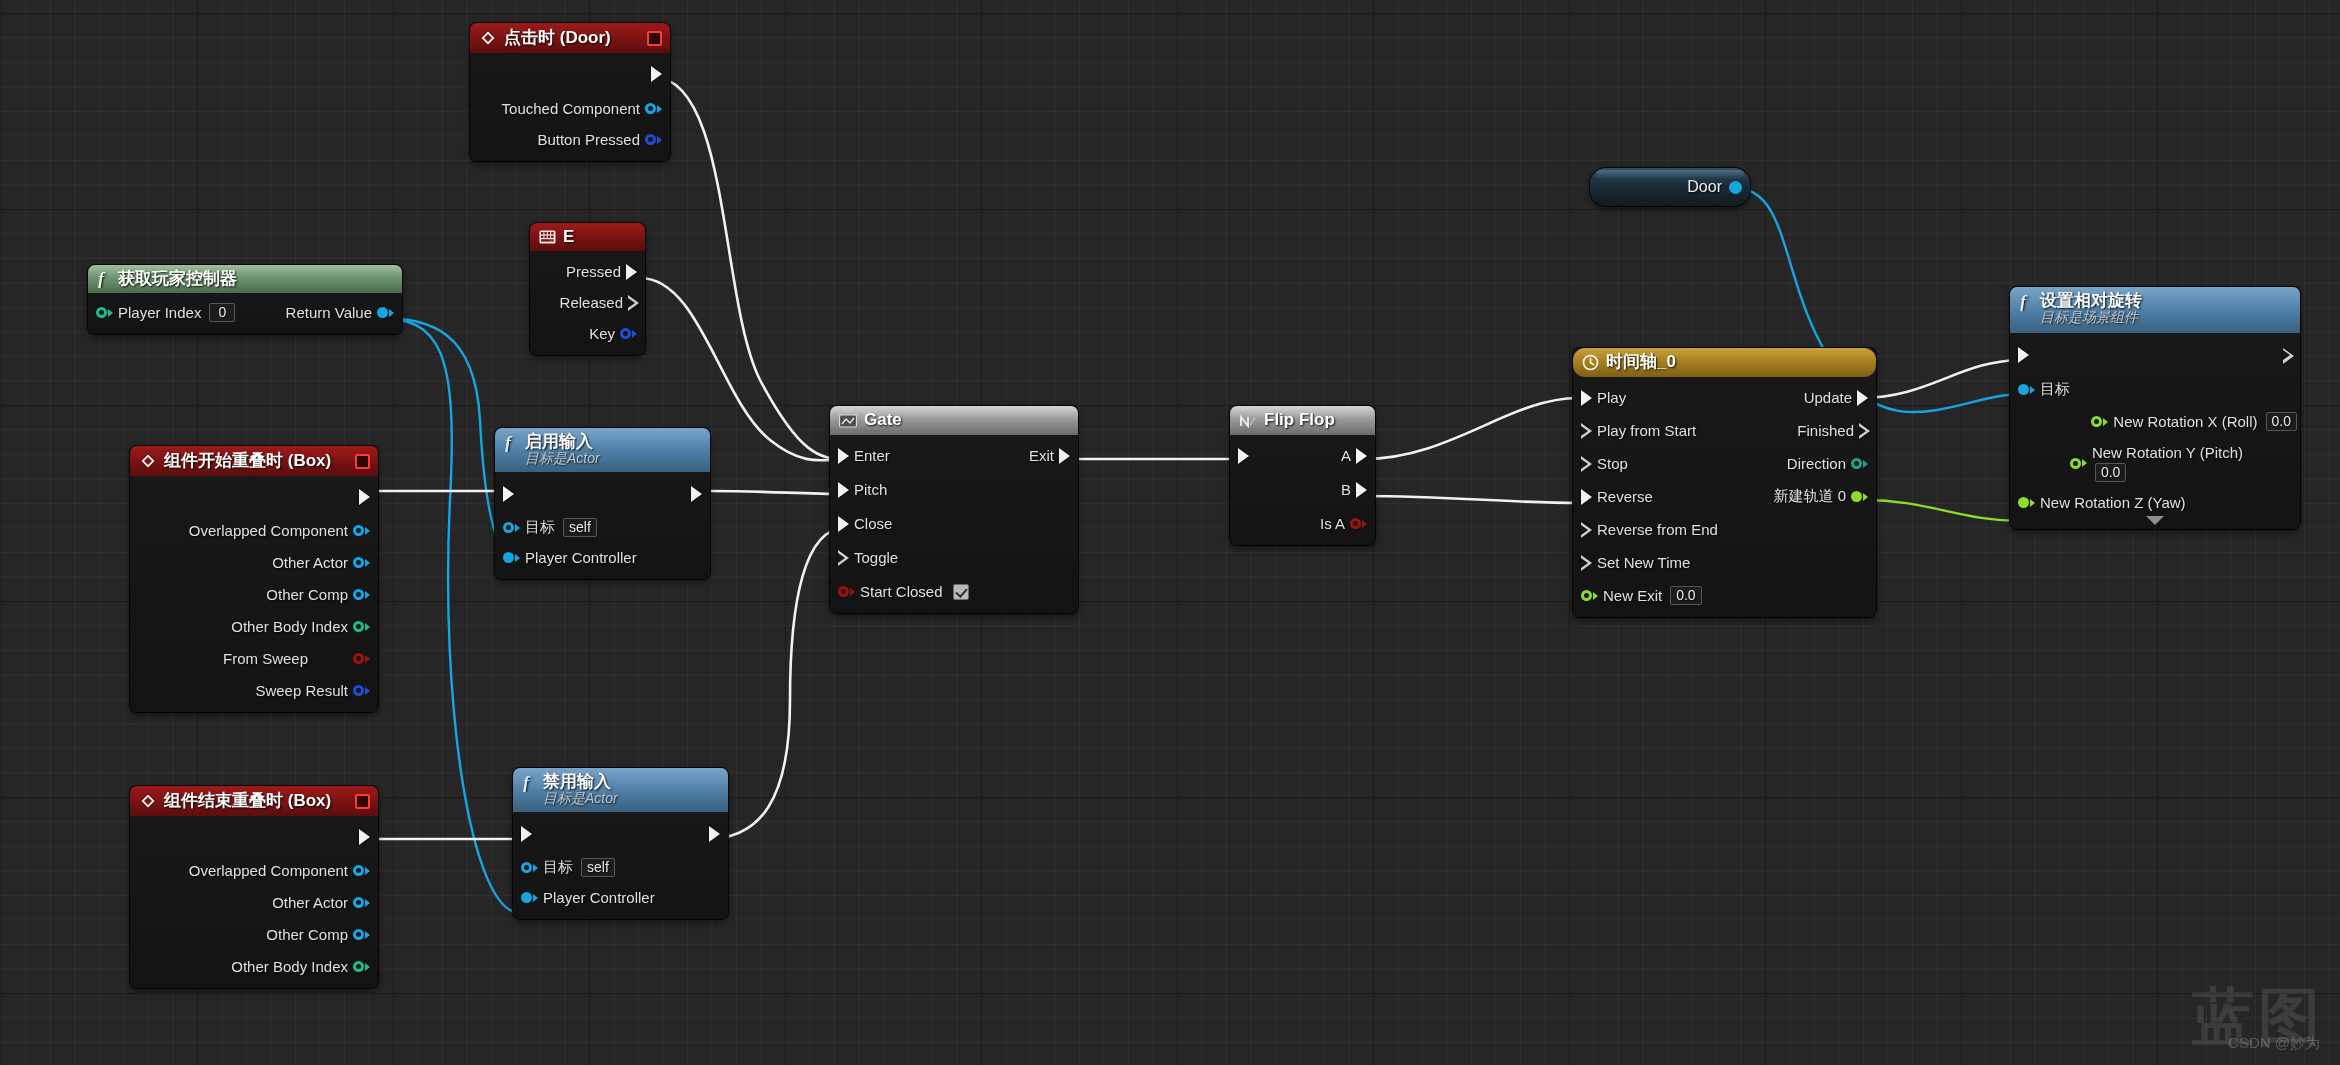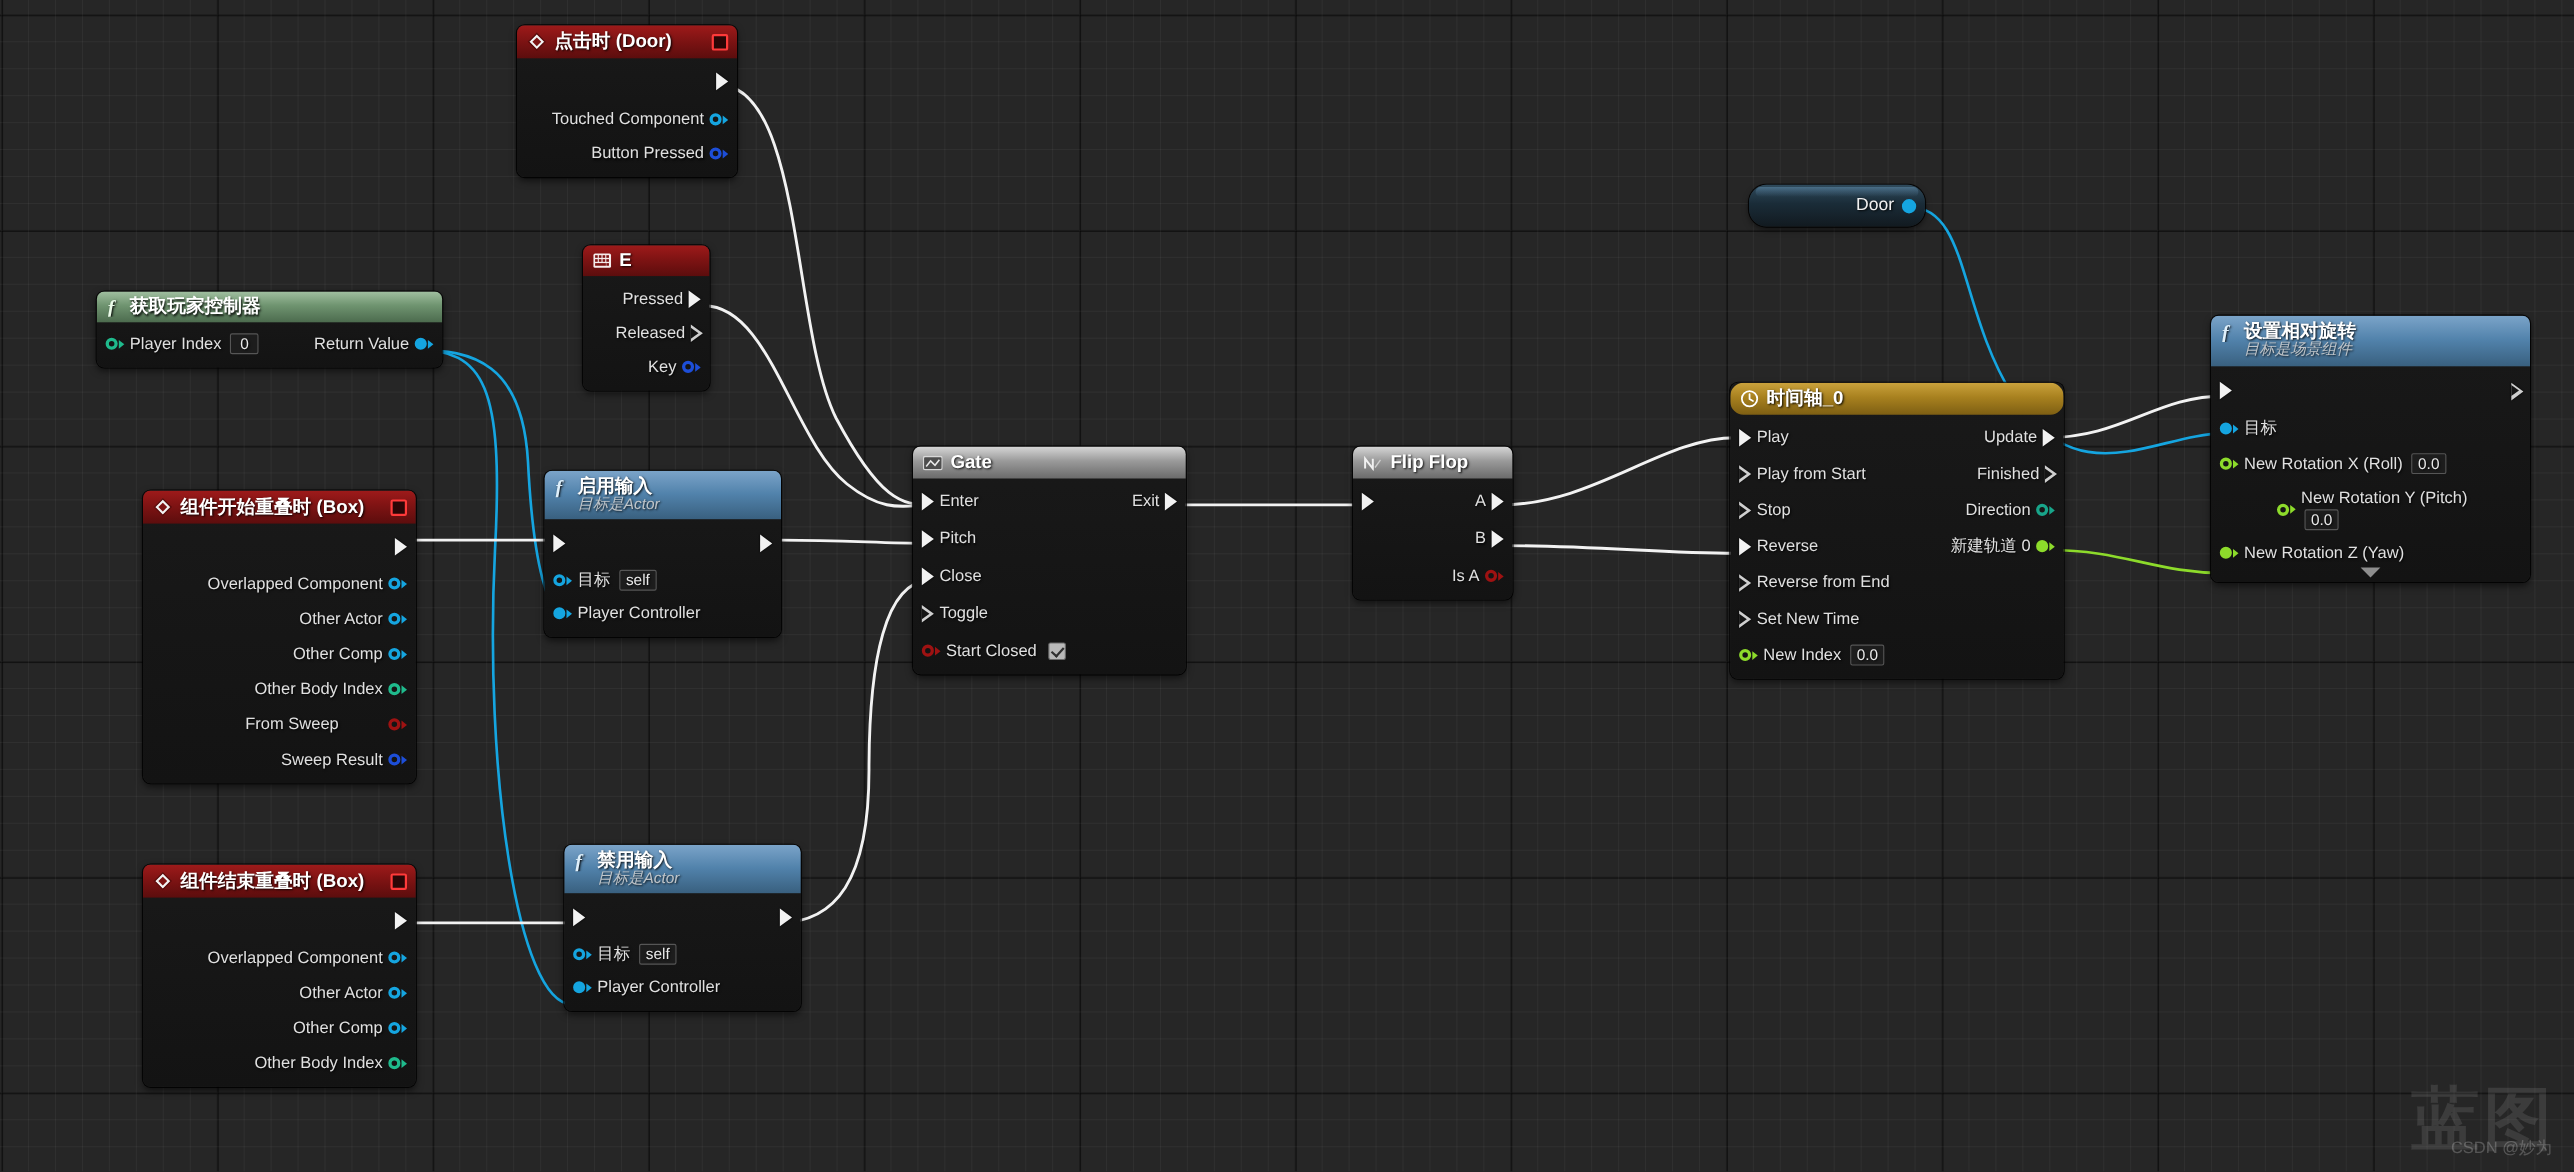--- a/index.html
+++ b/index.html
@@ -629,21 +629,21 @@
       </div>
       <div class="row in" style="margin-top:10px;">
         <span class="exec hollow"></span>
         <span class="lbl" style="margin-left:2px;">Set New Time</span>
       </div>
       <div class="row in" style="margin-top:10px;">
         <span class="dpin" style="color:#8ddb2b;">
             <span class="circ"></span>
             <span class="tri"></span>
           </span>
-        <span class="lbl">New Index</span>
+        <span class="lbl">New Exit</span>
         <span class="val">0.0</span>
       </div>
     </div>
   </div>
 
   <div class="pillnode" style="left:1590px; top:168px; width:160px; height:38px;text-align:right;">
     <span class="shine"></span>
     <span>Door</span>
     <span class="dpin filled" style="color:#15a5e0;margin-left:7px;">
         <span class="circ" style="width:13px;height:13px;"></span>
@@ -668,21 +668,21 @@
         <span style="flex:1"></span>
         <span class="exec hollow"></span>
       </div>
       <div class="row in" style="margin-top:9px;">
         <span class="dpin filled" style="color:#15a5e0;">
             <span class="circ"></span>
             <span class="tri"></span>
           </span>
         <span class="lbl">目标</span>
       </div>
-      <div class="row in" style="margin-top:9px;">
+      <div class="row in" style="margin-top:9px;justify-content:flex-end;">
         <span class="dpin" style="color:#8ddb2b;">
             <span class="circ"></span>
             <span class="tri"></span>
           </span>
         <span class="lbl">New Rotation X (Roll)</span>
         <span class="val">0.0</span>
       </div>
       <div class="row in" style="margin-top:7px;height:46px;align-items:center;justify-content:center;">
         <span class="dpin" style="color:#8ddb2b;">
             <span class="circ"></span>

